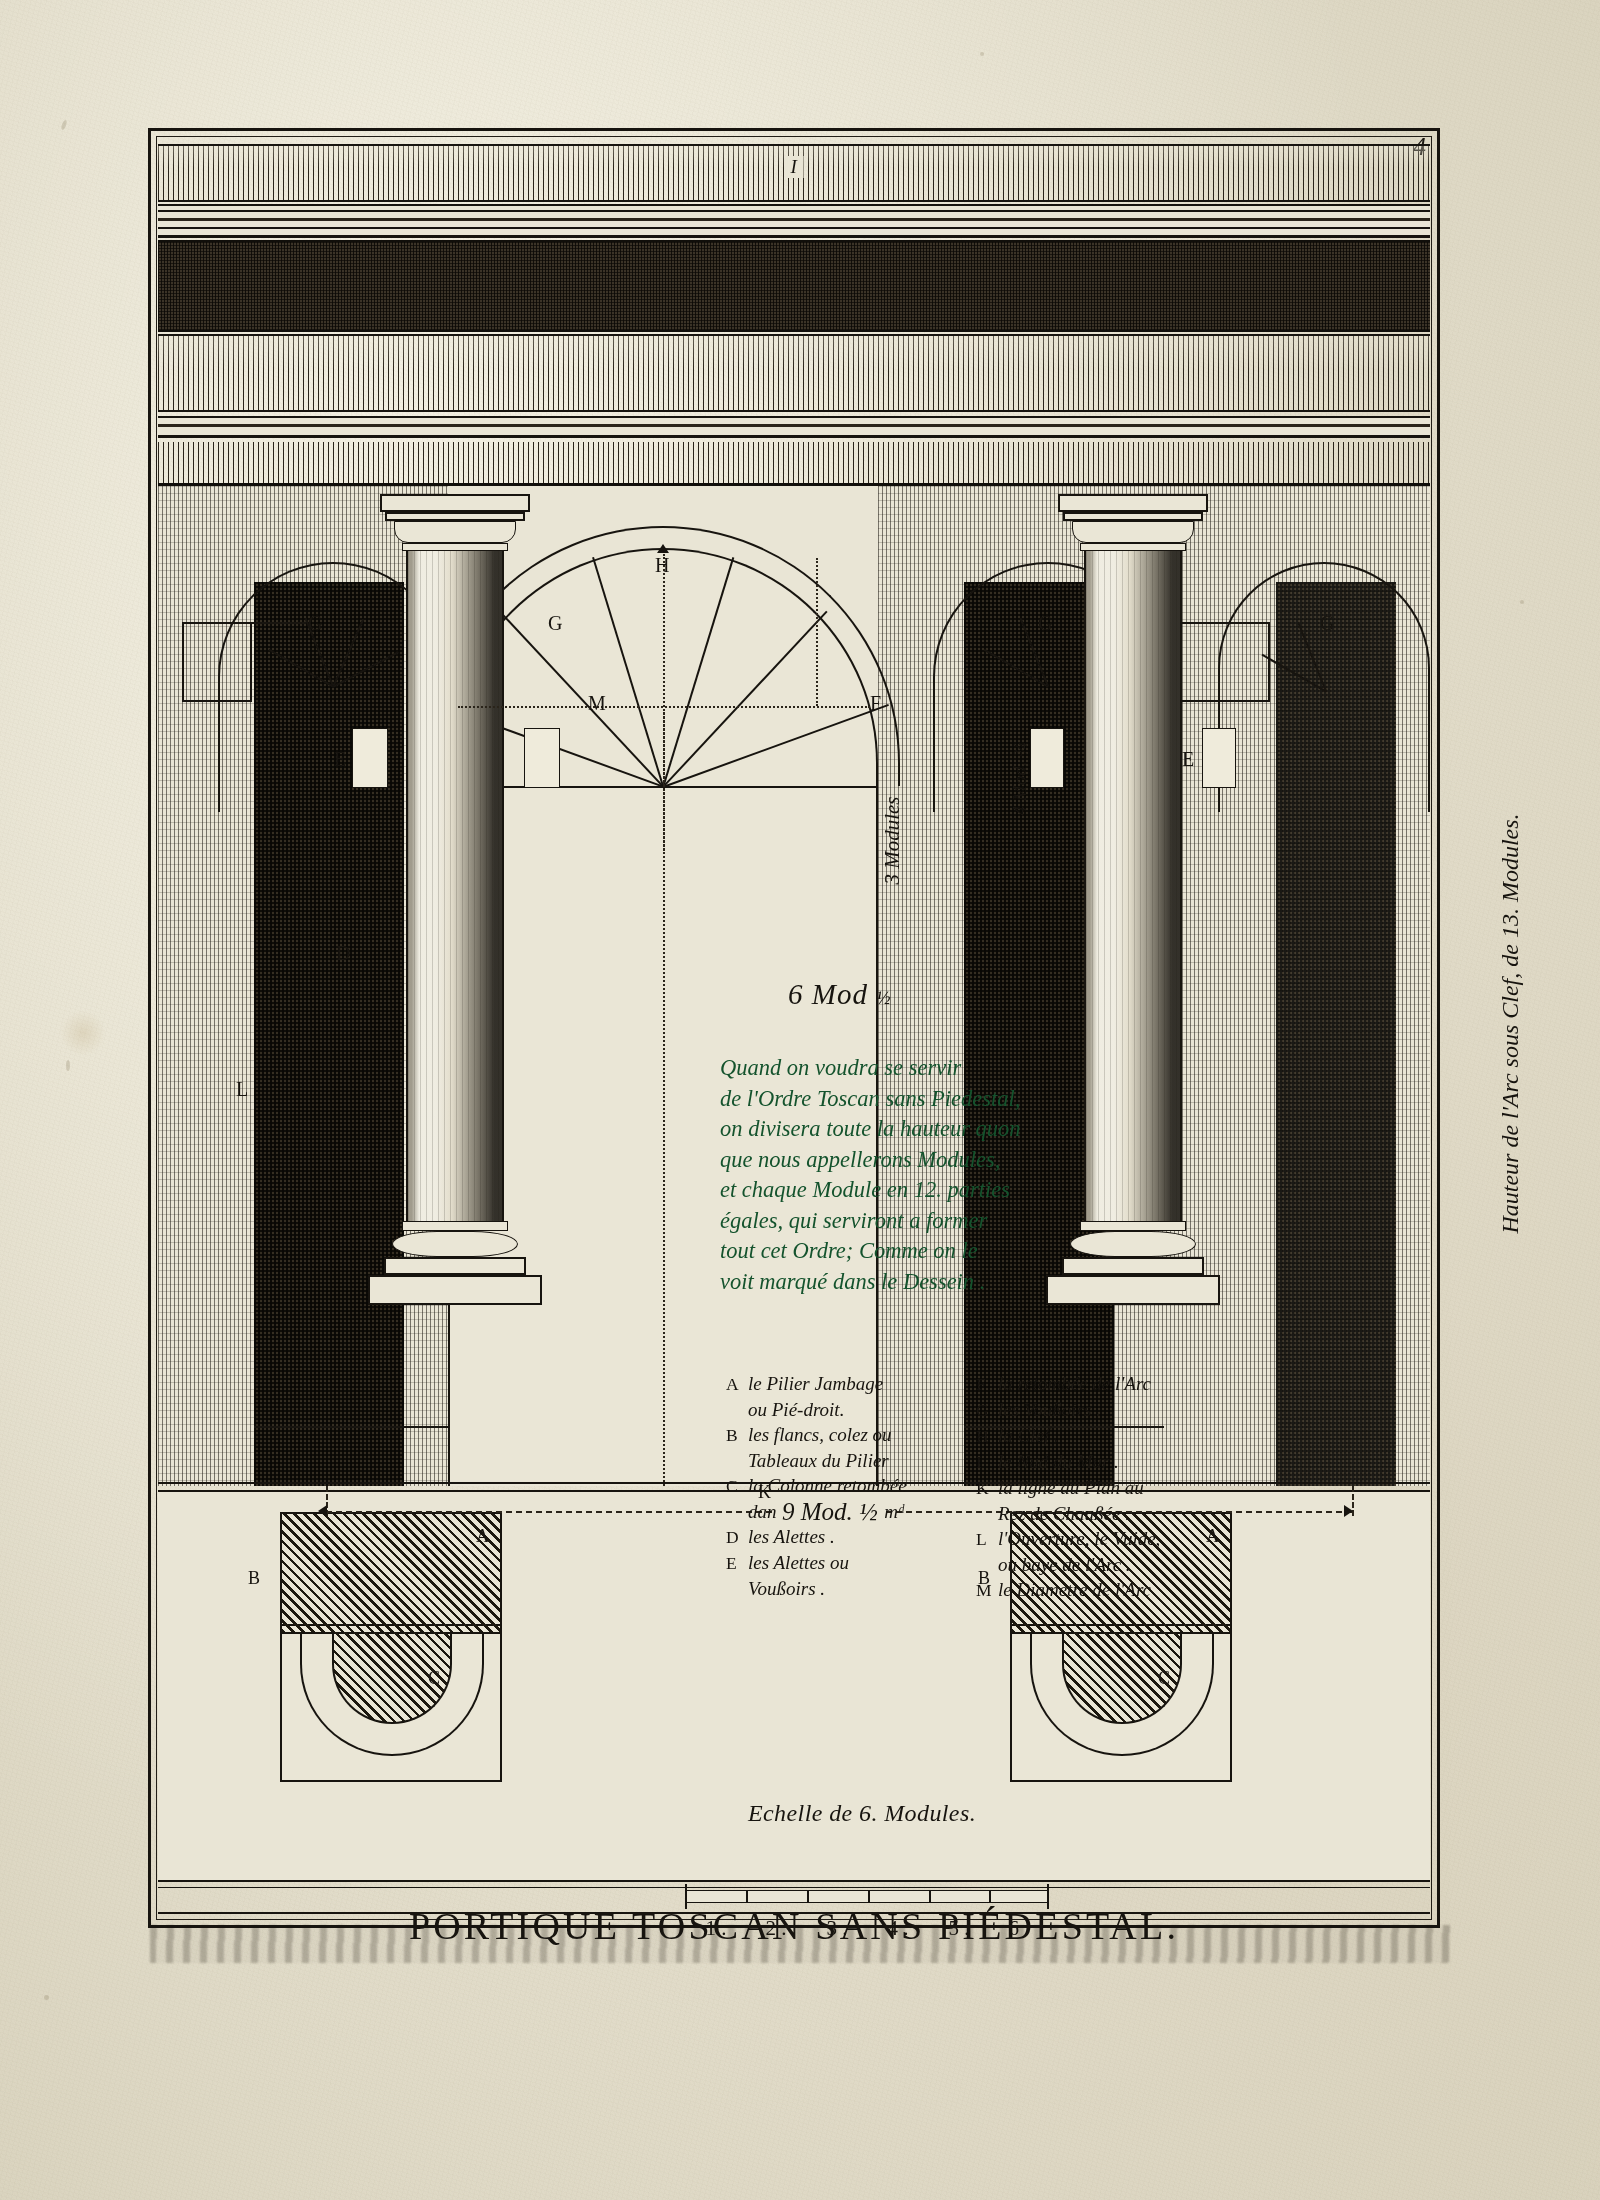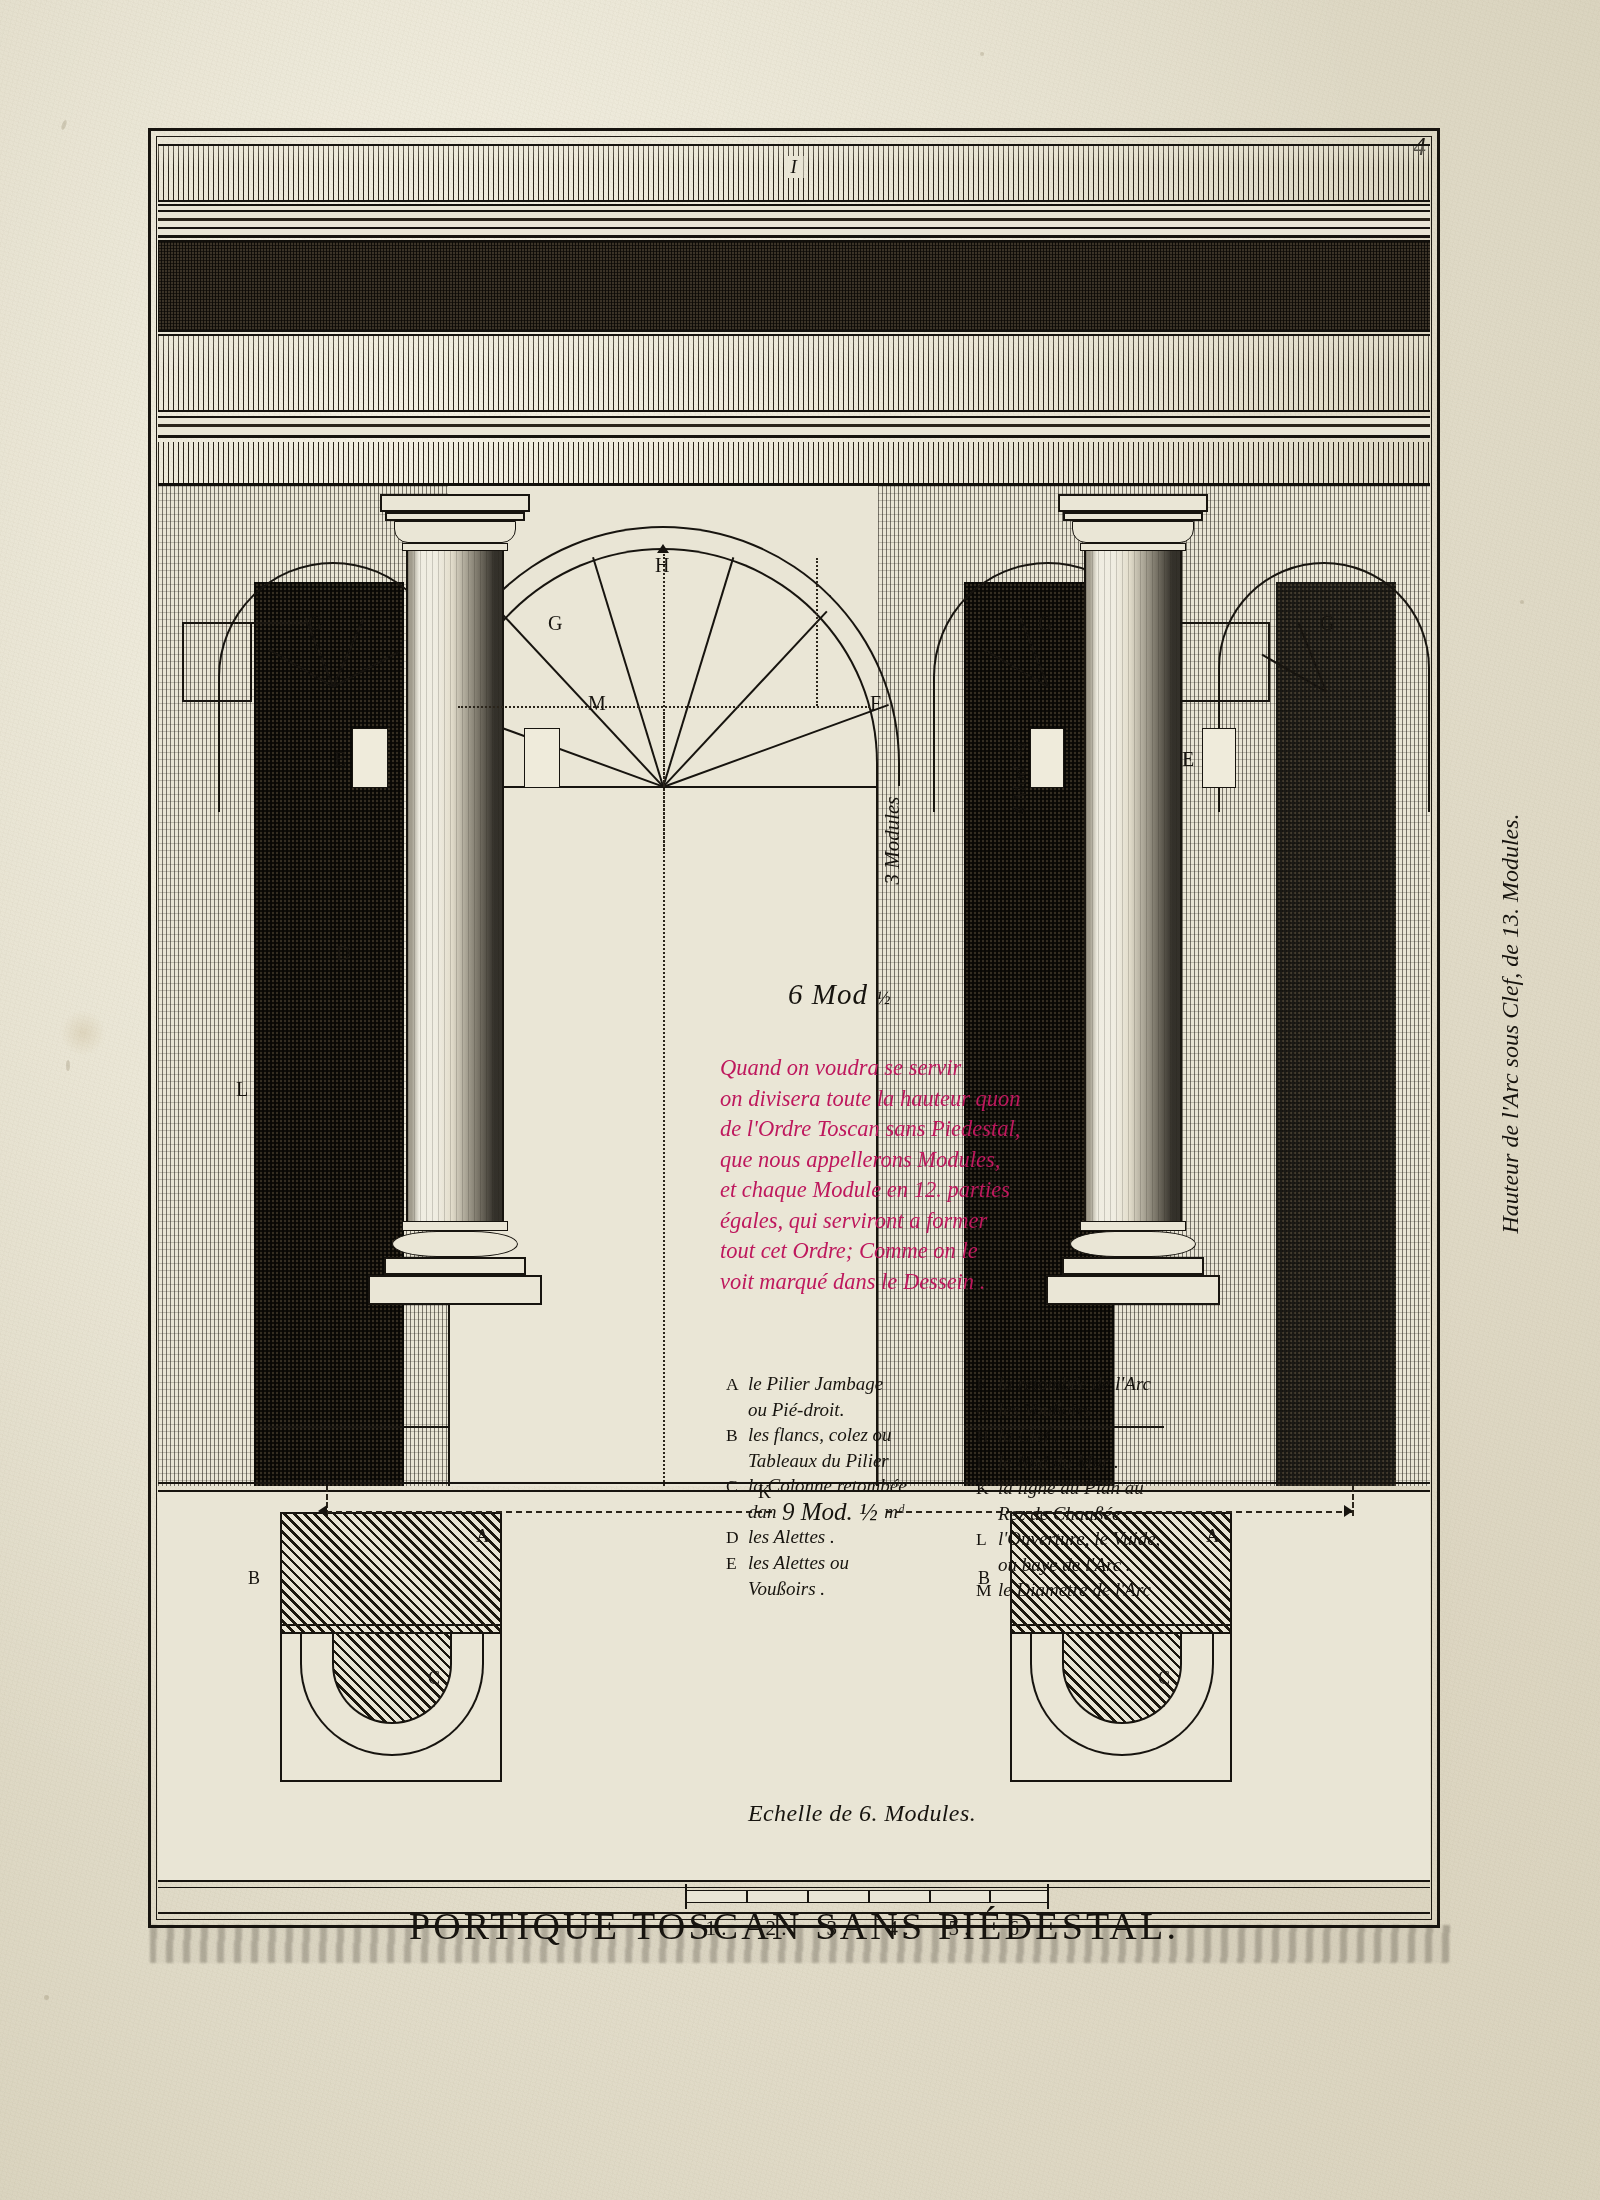--- a/index.html
+++ b/index.html
@@ -246,21 +246,21 @@
   #dim-6mod .frac { font-size: 19px; }
   .vrot {
     position:absolute; z-index:13; font-size: 21px;
     transform-origin: 50% 50%;
     white-space: nowrap;
   }
 
   
   #inscription {
     position:absolute; left: 572px; top: 925px; width: 470px; z-index: 13;
-    font-size: 22.5px; line-height: 30.5px; color:#be185d;
+    font-size: 22.5px; line-height: 30.5px; color:#14532d;
   }
   #inscription div { white-space: nowrap; }
 
   
   #legend {
     position:absolute; left: 578px; top: 1243px; width: 500px; z-index: 13;
     display: flex; gap: 12px;
     font-size: 19px; line-height: 25px; color:#17140f;
   }
   #legend .col { width: 238px; }
@@ -463,22 +463,22 @@
   <div id="dim-6mod" class="script">
     <span>6 Mod</span>
     <span class="frac">½</span>
   </div>
 
   <div class="vrot script" style="left:700px;top:700px;transform:rotate(-90deg);">3 Modules</div>
   <div class="vrot script" style="left:836px;top:640px;transform:rotate(-90deg);font-size:19px;">4 Mod. ¾</div>
 
   <div id="inscription" class="script">
     <div>Quand on voudra se servir</div>
+    <div>de l'Ordre Toscan sans Piedestal,</div>
     <div>on divisera toute la hauteur quon</div>
-    <div>de l'Ordre Toscan sans Piedestal,</div>
     <div>que nous appellerons Modules,</div>
     <div>et chaque Module en 12. parties</div>
     <div>égales, qui serviront a former</div>
     <div>tout cet Ordre; Comme on le</div>
     <div><span class="u">voit marqué dans le Dessein .</span></div>
   </div>
 
   <div id="legend" class="script">
     <div class="col">
       <div class="row">

